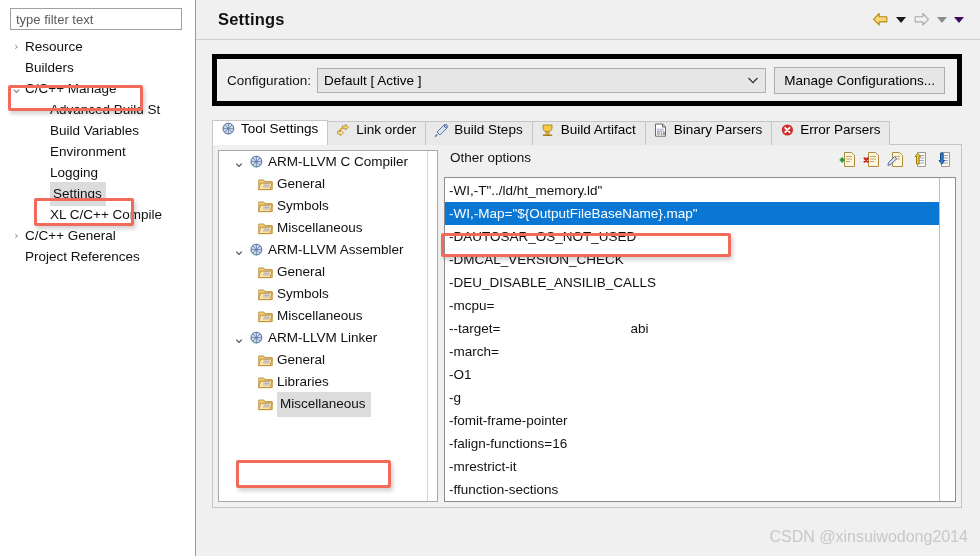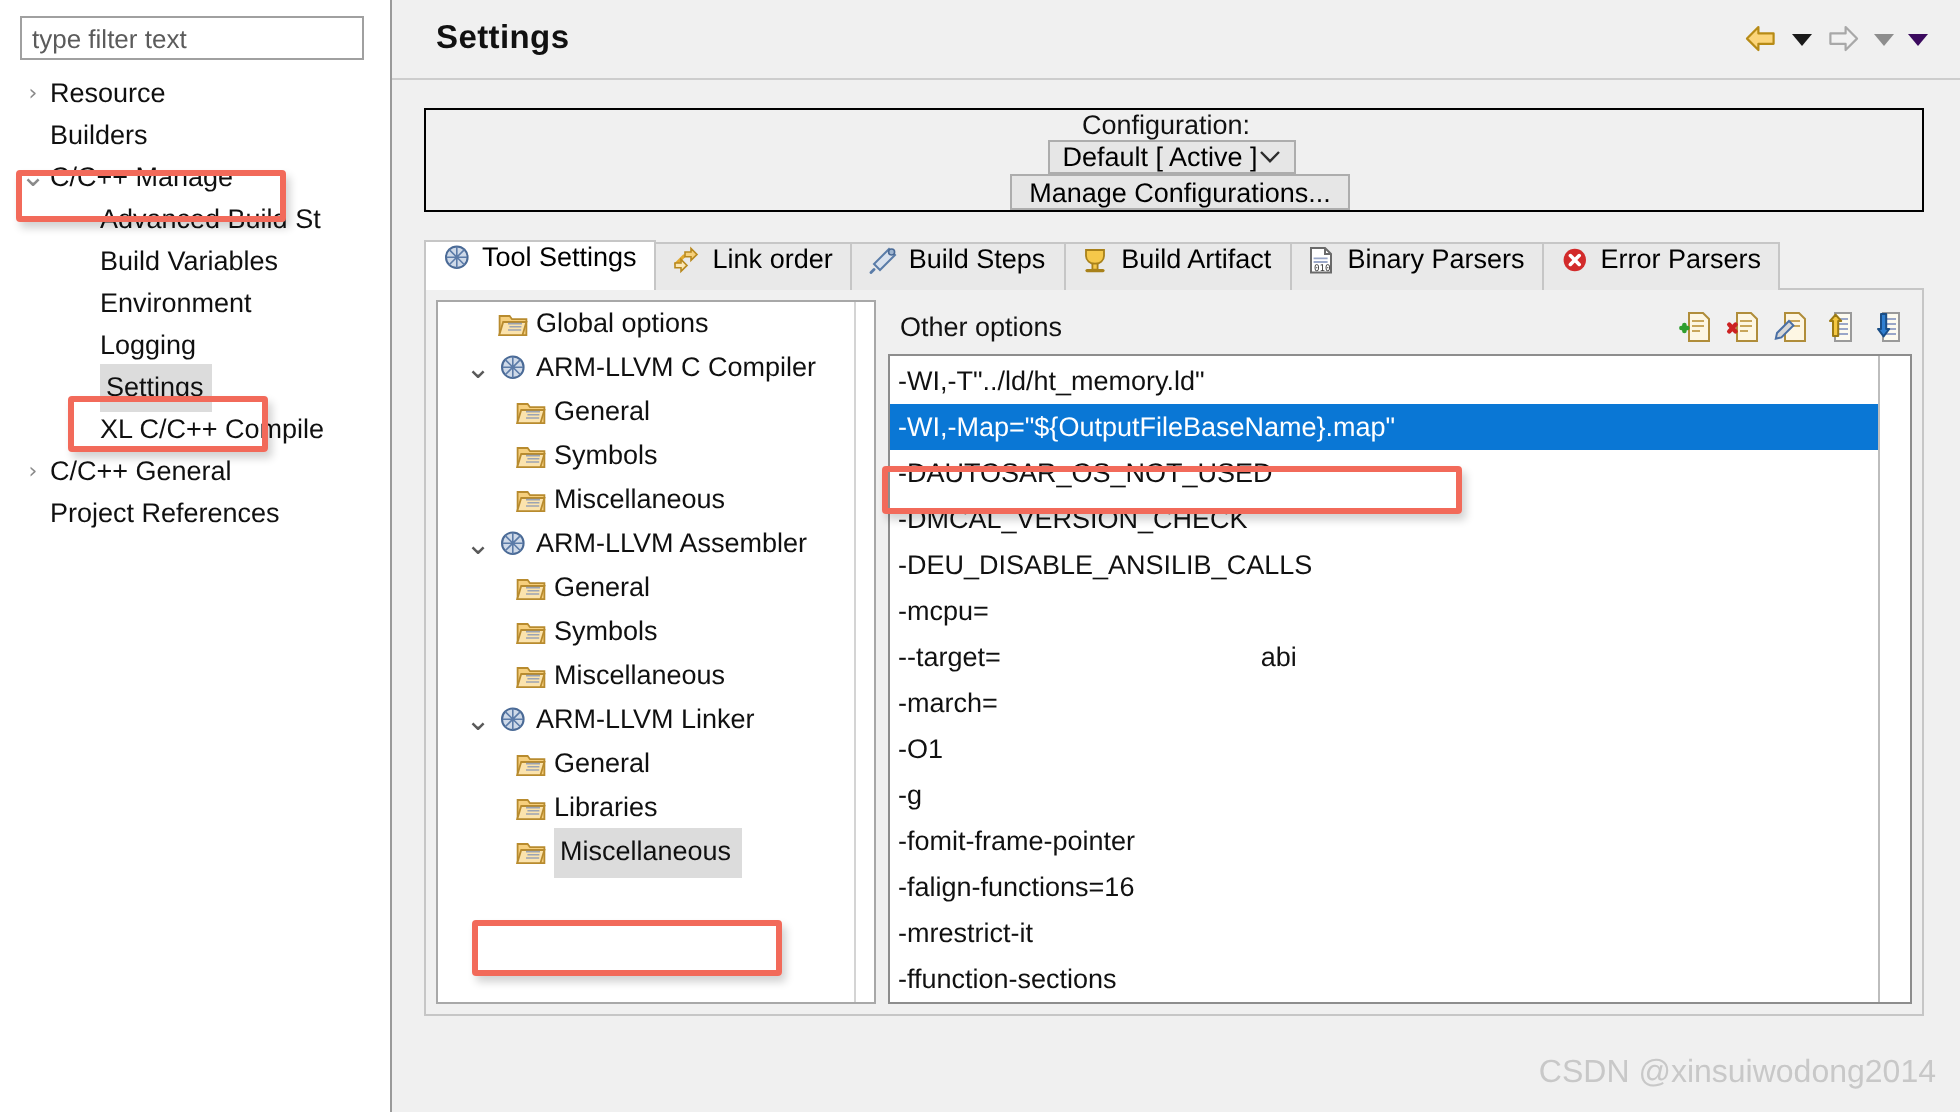--- a/index.html
+++ b/index.html
@@ -125,28 +125,27 @@
     border-right: 5px solid transparent;
     border-top: 6px solid #1a1a1a;
     display: inline-block;
   }
   .caret.gray { border-top-color: #8d8d8d; }
   .caret.purple { border-top-color: #3b0a5e; }
 
   
   #cfg-group {
     margin: 14px 18px 0 16px;
-    border: 1px solid #000000;
+    border: 5px solid #000000;
     background: #f0f0f0;
     height: 52px;
     display: flex;
     align-items: center;
     padding: 0 12px 0 10px;
     box-sizing: border-box;
-    flex-direction: column;
   }
   #cfg-label {
     font-size: 13.5px;
     color: #111;
     margin-right: 6px;
     white-space: nowrap;
   }
   #cfg-select {
     flex: 1;
     height: 25px;
@@ -281,21 +280,21 @@
   #opts-panel {
     flex: 1;
     margin: 5px 5px 5px 6px;
     display: flex;
     flex-direction: column;
     min-width: 0;
   }
   #opts-header {
     height: 27px;
     display: flex;
-    align-items: center;
+    align-items: flex-start;
     background: #f0f0f0;
     padding: 0 4px 0 6px;
     box-sizing: border-box;
   }
   #opts-title {
     flex: 1;
     font-size: 13.5px;
     color: #111;
   }
   #opts-tools {
@@ -520,30 +519,20 @@
             </svg>
           </span>
           <span>Error Parsers</span>
         </div>
       </div>
 
     <div id="tab-content">
 
       <div id="tool-tree">
         <div id="tool-tree-list">
-            <div class="tnode ind0-leaf">
-              <span class="ticonwrap">
-                <svg width="15" height="14" viewBox="0 0 15 14" aria-hidden="true">
-                  <path d="M0.8 3 h5 l1.2 1.6 h7.2 v8 h-13.4 z" fill="#f6cf7d" stroke="#b88b2e" stroke-width="0.9"></path>
-                  <path d="M2.6 6 h11.6 l-2 6.6 h-11.6 z" fill="#fbe3ad" stroke="#b88b2e" stroke-width="0.9"></path>
-                  <path d="M5 6.8 l7 0 M5.7 8.4 l6 0 M5 10 l6.6 0" stroke="#7d8fb5" stroke-width="0.8" opacity="0.75"></path>
-                </svg>
-              </span>
-              <span class="tlabel">Global options</span>
-            </div>
             <div class="tnode ind0">
               <span class="tchev" style="font-size: 15px; line-height: 14px;">⌄</span>
               <span class="ticonwrap">
                 <svg width="15" height="14" viewBox="0 0 15 14" aria-hidden="true">
                   <circle cx="7.4" cy="6.6" r="5.4" fill="#cfdae9" stroke="#4a6a96" stroke-width="1"></circle>
                   <path d="M2.3 6.6 h10.2 M7.4 1.2 v10.8 M3.6 2.8 L11.2 10.4 M11.2 2.8 L3.6 10.4" stroke="#5b7ba8" stroke-width="0.8"></path>
                 </svg>
               </span>
               <span class="tlabel">ARM-LLVM C Compiler</span>
             </div>

